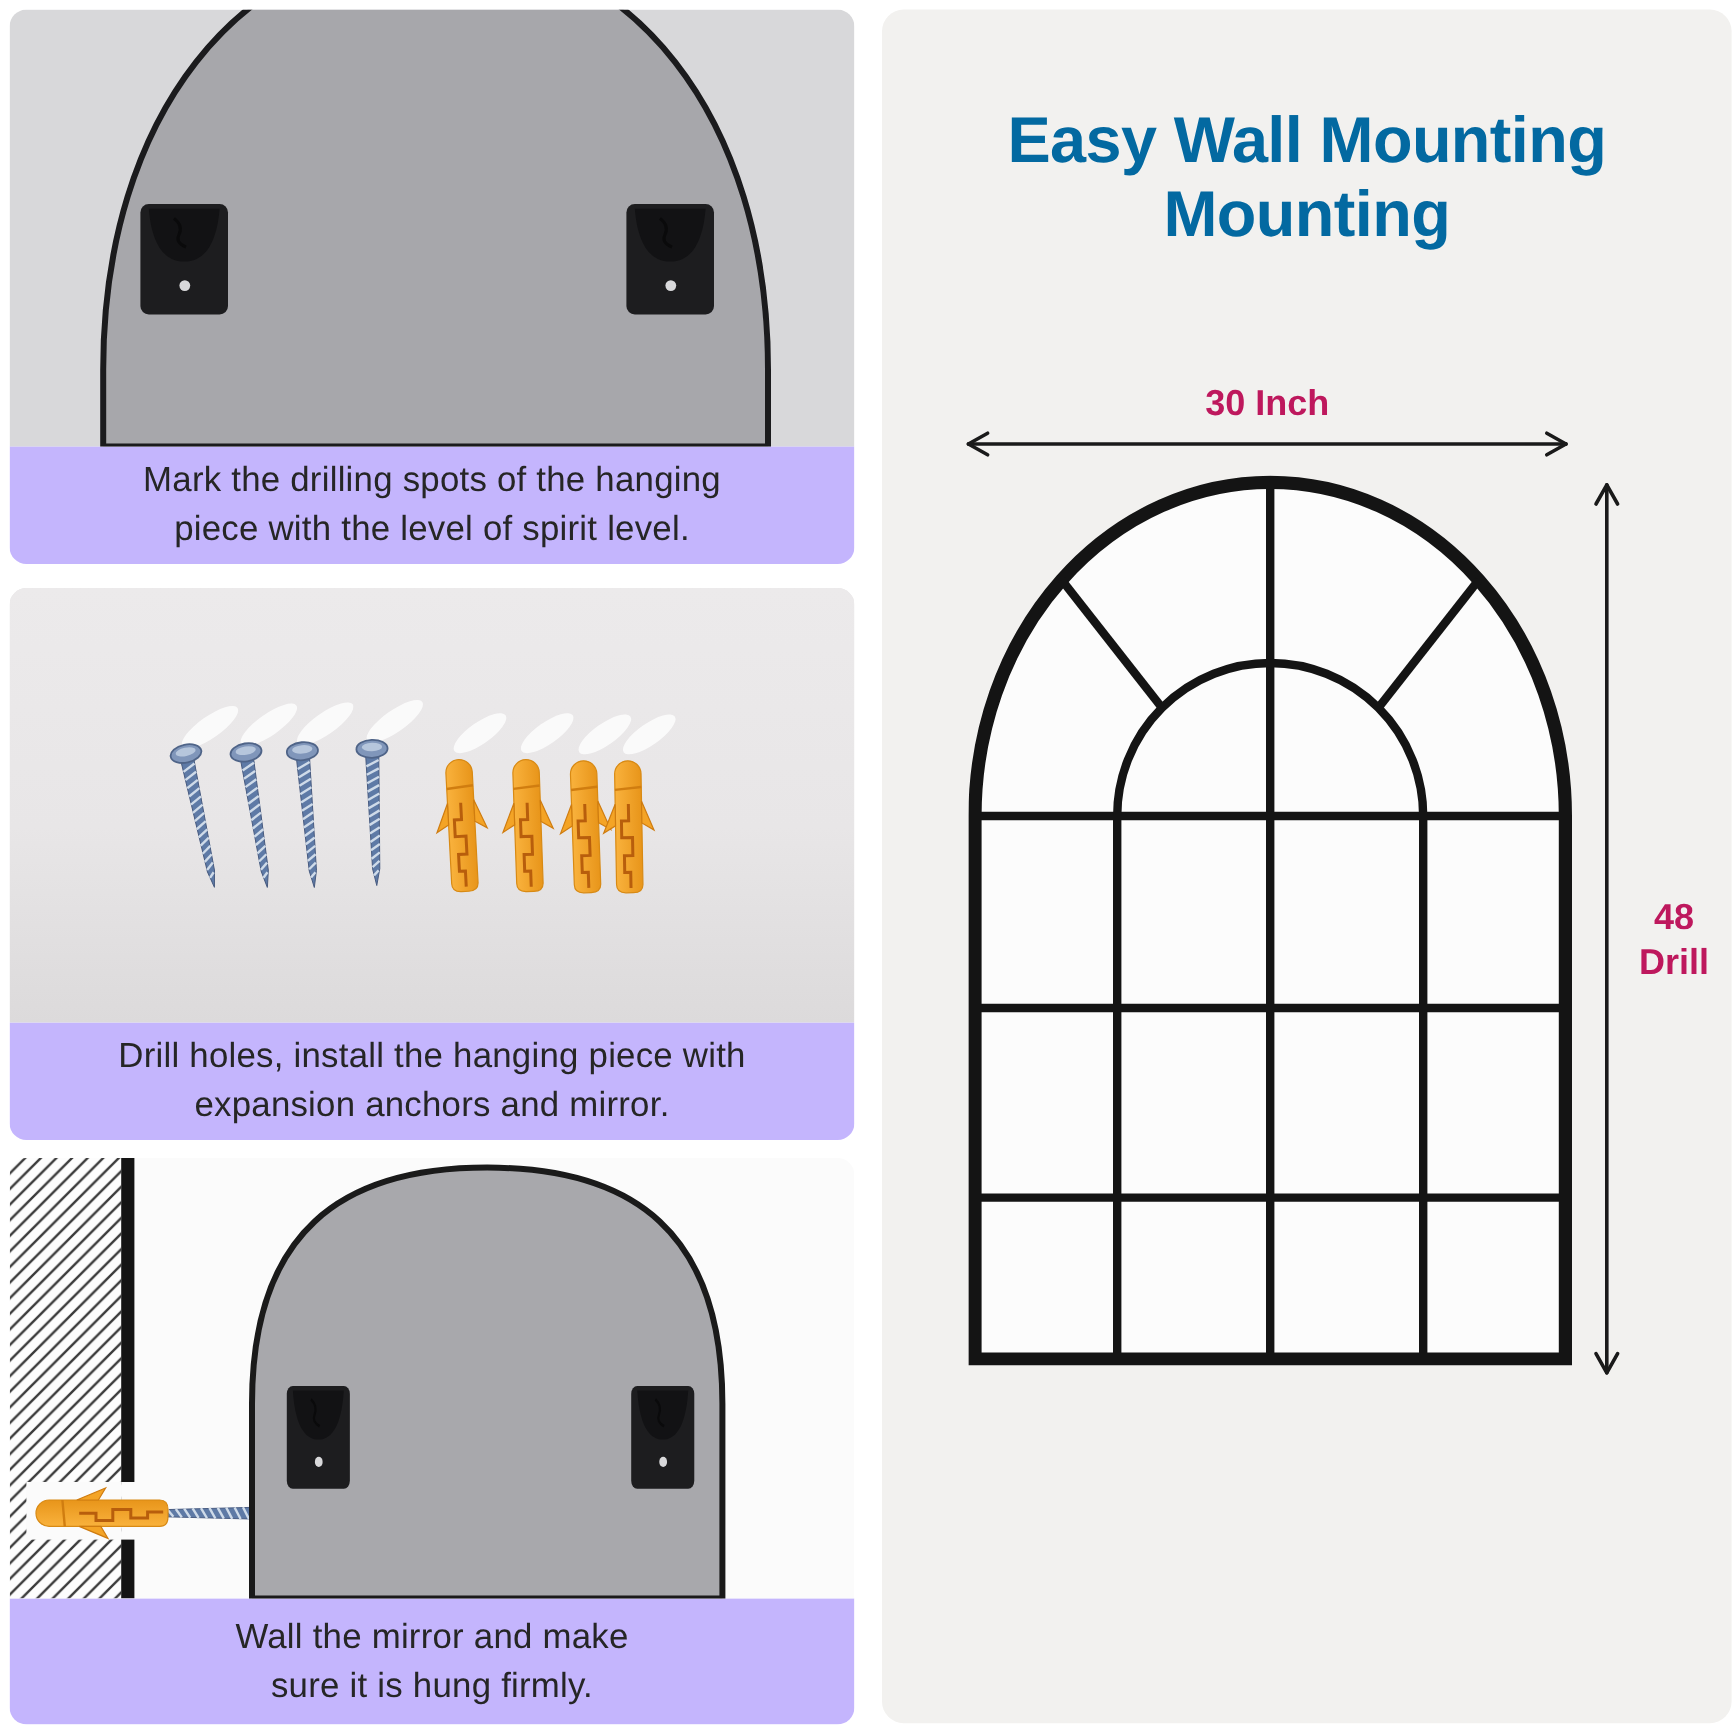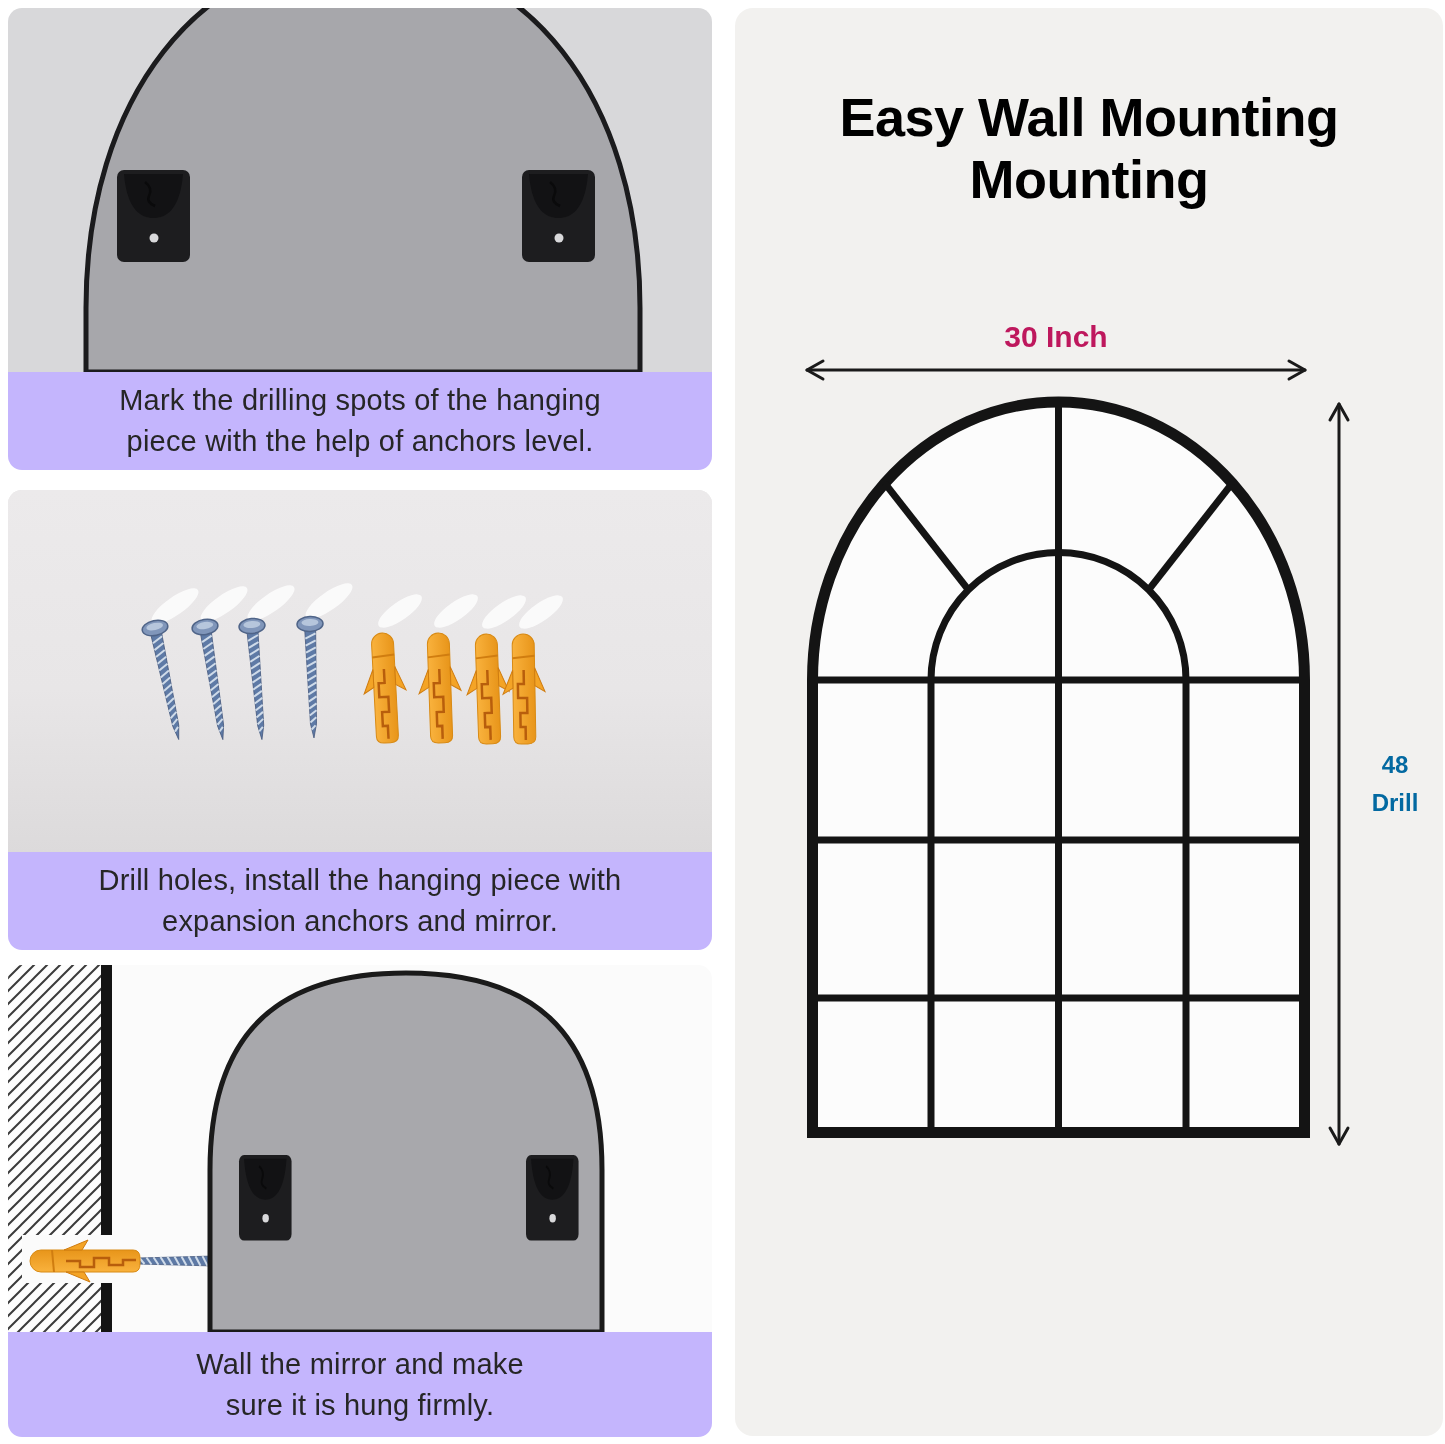--- a/index.html
+++ b/index.html
@@ -22,30 +22,30 @@
   .caption span{display:block;white-space:nowrap;}
   .cap1{height:98px;}
   .cap2{height:98px;}
   .cap3{height:105px;}
   .rpanel{
     position:absolute;left:735px;top:8px;width:708px;height:1428px;
     background:#f2f1ef;border-radius:18px;overflow:hidden;
   }
   .rtitle{
     position:absolute;top:78px;left:0;width:708px;margin:0;text-align:center;
-    font-size:54px;line-height:62px;font-weight:700;color:#000000;letter-spacing:-0.5px;
+    font-size:54px;line-height:62px;font-weight:700;color:#0369a1;letter-spacing:-0.5px;
   }
   .rtitle span{display:block;}
   .wlabel{
     position:absolute;top:312px;left:71px;width:500px;text-align:center;
     font-size:30px;font-weight:700;color:#be185d;
   }
   .hlabel{
     position:absolute;top:738px;left:618px;width:84px;text-align:center;
-    font-size:24px;font-weight:700;color:#0369a1;line-height:38px;
+    font-size:30px;font-weight:700;color:#be185d;line-height:38px;
   }
   .hlabel span{display:block;}
   .dims,.mirrorwrap{position:absolute;}
   .dims{left:0;top:0;}
   .mirrorwrap{left:72px;top:388px;}
   svg{display:block;}
 </style>
 </head>
 <body>
 
@@ -106,21 +106,21 @@
   <section class="card card1">
     <div class="photo photo1">
       <svg width="704" height="364" viewBox="0 0 704 364">
         <path d="M78,364 L78,300 C78,90 192,-55 355,-55 C518,-55 632,90 632,300 L632,364 Z" fill="#a7a7ab" stroke="#1b1b1d" stroke-width="5"></path>
         <use href="#bracket" x="109" y="162"></use>
         <use href="#bracket" x="514" y="162"></use>
       </svg>
     </div>
     <div class="caption cap1">
       <span>Mark the drilling spots of the hanging</span>
-      <span>piece with the help of anchors level.</span>
+      <span>piece with the level of spirit level.</span>
     </div>
   </section>
 
   <section class="card card2">
     <div class="photo photo2">
       <svg width="704" height="362" viewBox="0 0 704 362">
         <rect width="704" height="362" fill="url(#photo2Grad)"></rect>
         <g fill="#ffffff" opacity="0.8">
           <ellipse cx="167" cy="116" rx="28" ry="9" transform="rotate(-35 167 116)"></ellipse>
           <ellipse cx="216" cy="114" rx="28" ry="9" transform="rotate(-35 216 114)"></ellipse>

